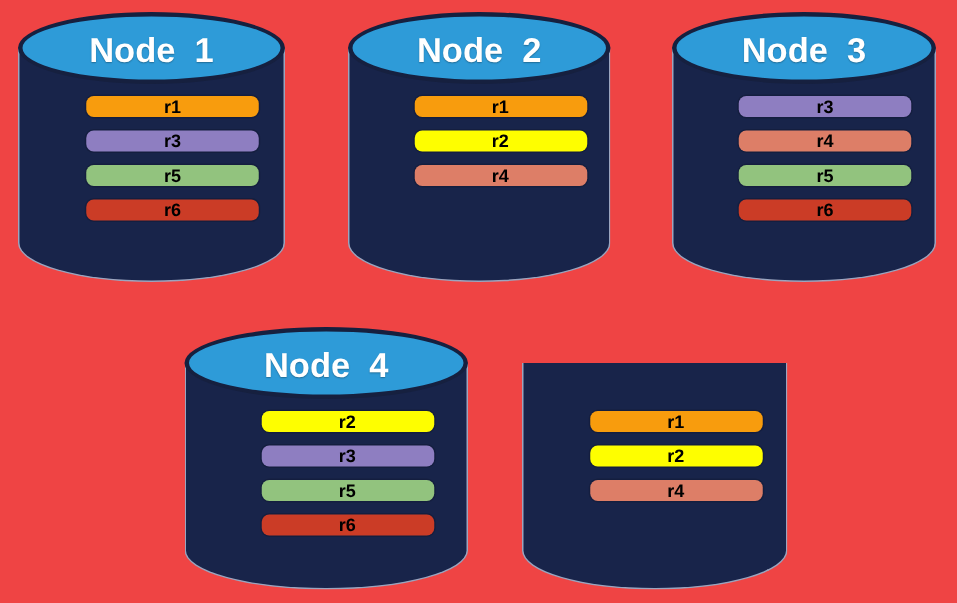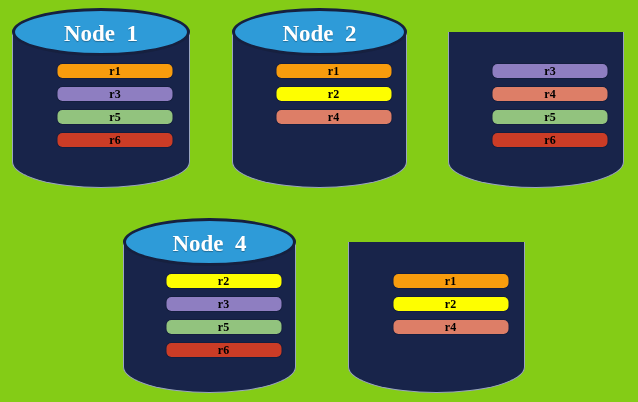--- a/index.html
+++ b/index.html
@@ -52,21 +52,21 @@
     color: #000000;
     font-size: 12px;
     font-weight: bold;
     line-height: 14px;
     margin-left: 14px;
   }
 </style>
 </head>
 <body>
 
-<div id="canvas" style="background: #84cc16; font-family: Liberation Serif, serif;">
+<div id="canvas" style="background: #ef4444;">
     <div class="node" style="left: 12px; top: 8px; width: 178px; height: 180px;">
       <div class="cyl-body"></div>
       <div class="cyl-top">
         <span class="node-title">Node  1</span>
       </div>
       <div class="bar" style="top: 56px; background: rgb(248, 156, 13); color: rgb(0, 0, 0);">r1</div>
       <div class="bar" style="top: 79px; background: rgb(142, 126, 193); color: rgb(0, 0, 0);">r3</div>
       <div class="bar" style="top: 102px; background: rgb(146, 195, 126); color: rgb(0, 0, 0);">r5</div>
       <div class="bar" style="top: 125px; background: rgb(203, 60, 38); color: rgb(0, 0, 0);">r6</div>
     </div>
@@ -74,26 +74,29 @@
       <div class="cyl-body"></div>
       <div class="cyl-top">
         <span class="node-title">Node  2</span>
       </div>
       <div class="bar" style="top: 56px; background: rgb(248, 156, 13); color: rgb(0, 0, 0);">r1</div>
       <div class="bar" style="top: 79px; background: rgb(254, 254, 0); color: rgb(0, 0, 0);">r2</div>
       <div class="bar" style="top: 102px; background: rgb(221, 126, 103); color: rgb(0, 0, 0);">r4</div>
     </div>
     <div class="node" style="left: 448px; top: 8px; width: 176px; height: 180px;">
       <div class="cyl-body"></div>
+      <div class="cyl-top">
+        <span class="node-title">Node  3</span>
+      </div>
       <div class="bar" style="top: 56px; background: rgb(142, 126, 193); color: rgb(0, 0, 0);">r3</div>
       <div class="bar" style="top: 79px; background: rgb(221, 126, 103); color: rgb(0, 0, 0);">r4</div>
       <div class="bar" style="top: 102px; background: rgb(146, 195, 126); color: rgb(0, 0, 0);">r5</div>
       <div class="bar" style="top: 125px; background: rgb(203, 60, 38); color: rgb(0, 0, 0);">r6</div>
     </div>
-    <div class="node" style="left: 123px; top: 218px; width: 173px; height: 175px;">
+    <div class="node" style="left: 123px; top: 218px; width: 173px; height: 175px; padding-left: 16px;">
       <div class="cyl-body"></div>
       <div class="cyl-top">
         <span class="node-title">Node  4</span>
       </div>
       <div class="bar" style="top: 56px; background: rgb(254, 254, 0); color: rgb(0, 0, 0);">r2</div>
       <div class="bar" style="top: 79px; background: rgb(142, 126, 193); color: rgb(0, 0, 0);">r3</div>
       <div class="bar" style="top: 102px; background: rgb(146, 195, 126); color: rgb(0, 0, 0);">r5</div>
       <div class="bar" style="top: 125px; background: rgb(203, 60, 38); color: rgb(0, 0, 0);">r6</div>
     </div>
     <div class="node" style="left: 348px; top: 218px; width: 177px; height: 175px;">

